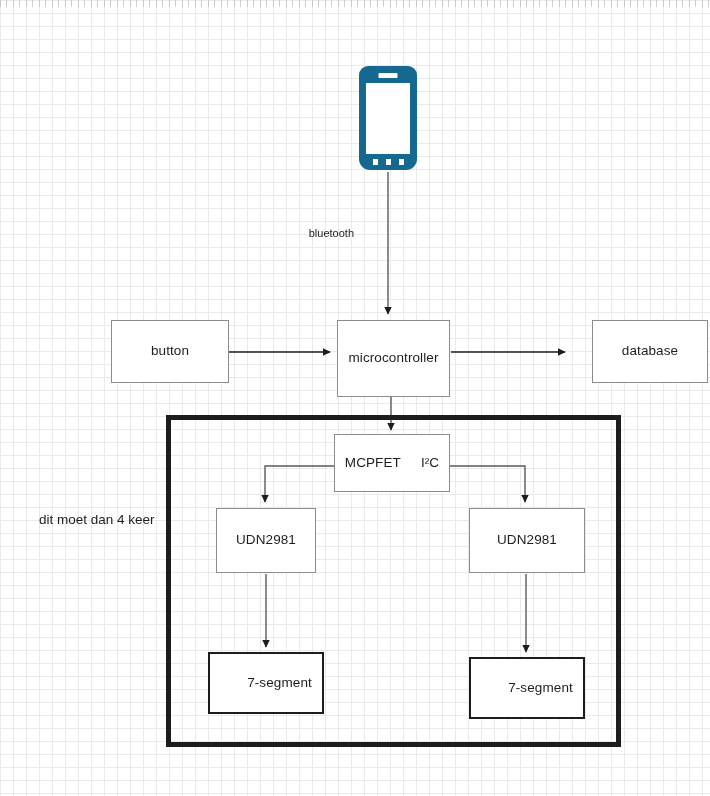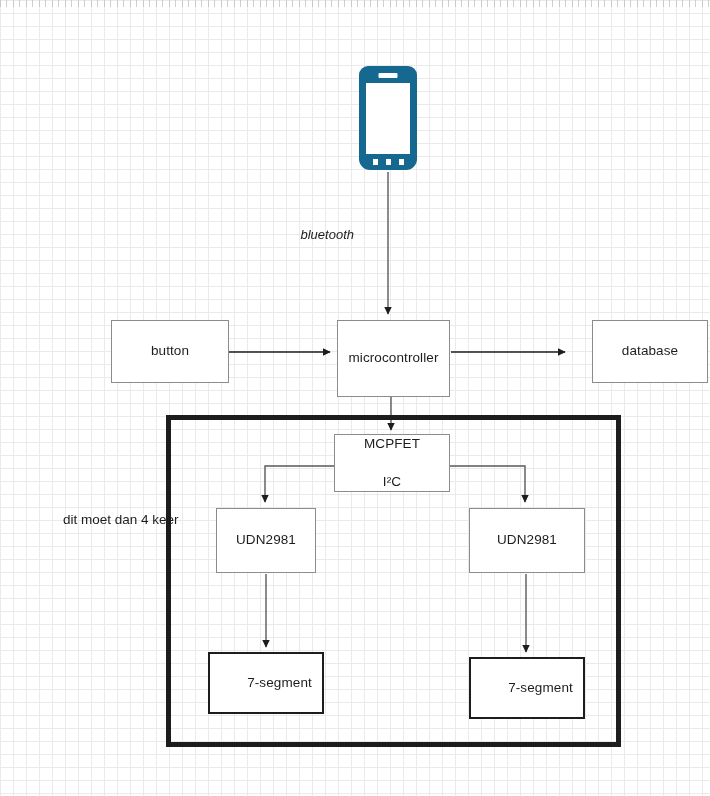--- a/index.html
+++ b/index.html
@@ -53,30 +53,28 @@
     color: #1d1d1d;
     font-size: 13.5px;
     line-height: 1.35;
     letter-spacing: .1px;
   }
   .node.thin  { border: 1px solid #8c8c8c; }
   .node.thick { border: 2px solid #1d1d1d; padding-left: 27px; }
   .edge-label {
     position: absolute;
     color: #1d1d1d;
-    font-size: 13px;
+    font-size: 11px;
     white-space: nowrap;
-    font-style: italic;
   }
   .note {
     position: absolute;
     color: #1d1d1d;
     font-size: 13.5px;
     white-space: nowrap;
-    padding-left: 24px;
   }
   
   #group-box {
     position: absolute;
     box-sizing: border-box;
     border: 5px solid #1d1d1d;
     background: transparent;
   }
   
   #phone {
@@ -175,21 +173,21 @@
   </div>
 
   <div class="node thin" style="left:337px; top:320px; width:113px; height:77px;">
     <span>microcontroller</span>
   </div>
 
   <div class="node thin" style="left:592px; top:320px; width:116px; height:63px;">
     <span>database</span>
   </div>
 
-  <div class="node thin" style="left:334px; top:434px; width:116px; height:58px; flex-direction:column;gap:20px;">
+  <div class="node thin" style="left:334px; top:434px; width:116px; height:58px; flex-direction:row;gap:20px;">
     <span>MCPFET</span>
     <span>I²C</span>
   </div>
 
   <div class="node thin" style="left:216px; top:508px; width:100px; height:65px;">
     <span>UDN2981</span>
   </div>
 
   <div class="node thin" style="left:469px; top:508px; width:116px; height:65px;">
     <span>UDN2981</span>

